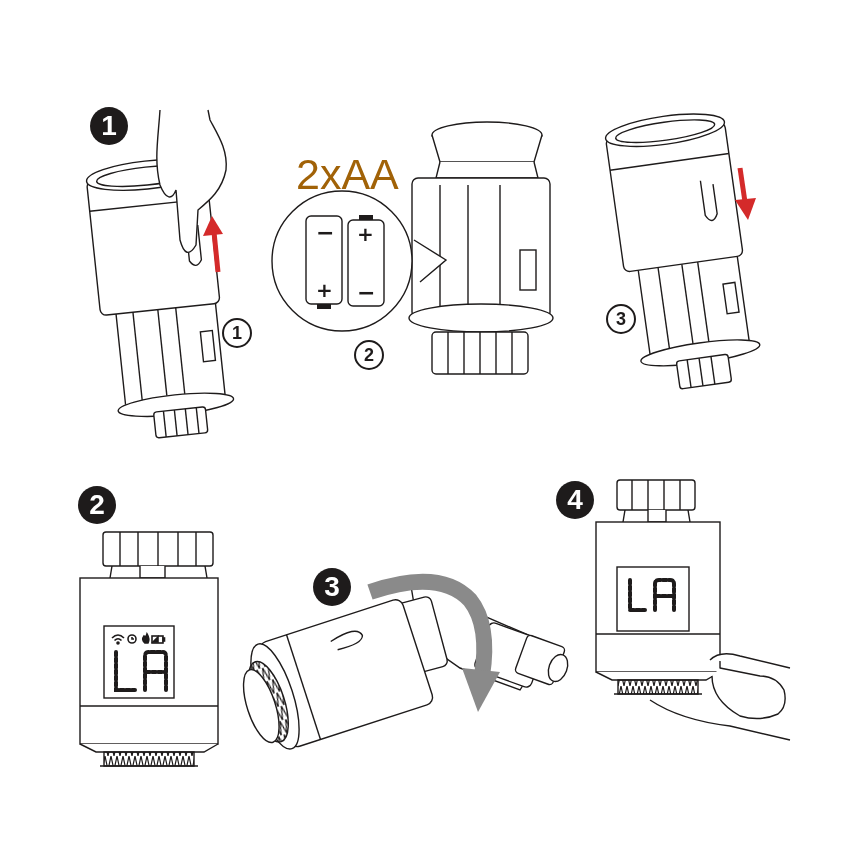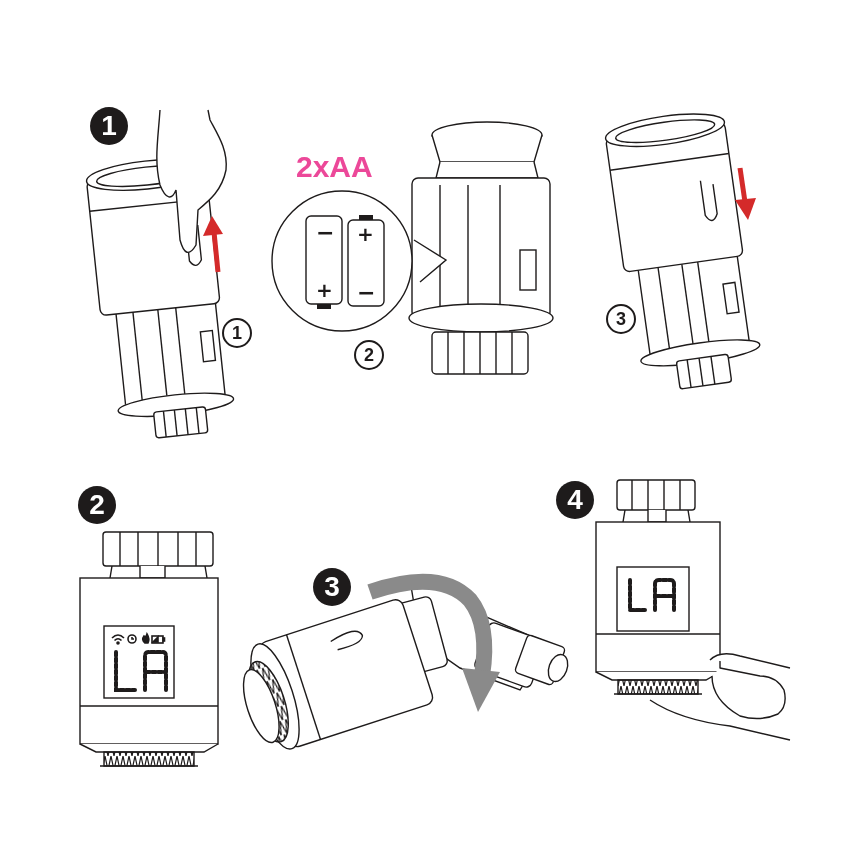--- a/index.html
+++ b/index.html
@@ -1,20 +1,20 @@
 <!DOCTYPE html>
 <html><head>
 <meta charset="utf-8">
 <style>
   html, body { margin:0; padding:0; background:#ffffff; }
   body { width:868px; height:868px; position:relative; overflow:hidden; font-family:"DejaVu Sans", sans-serif; }
   .abs { position:absolute; }
   .step-badge { position:absolute; width:38px; height:38px; border-radius:50%; background:#1e1b1b; color:#fff; font-family:"Liberation Sans", sans-serif; font-weight:bold; font-size:28px; line-height:38px; text-align:center; }
   .sub-badge { position:absolute; width:26px; height:26px; border-radius:50%; border:2px solid #1e1b1b; background:#fff; color:#1e1b1b; font-family:"Liberation Sans", sans-serif; font-weight:bold; font-size:18px; line-height:26px; text-align:center; }
-  .label-2xaa { position:absolute; font-family:"Liberation Sans", sans-serif; font-weight:bold; font-size:30px; color:#ec4899; letter-spacing:0px; }
+  .label-2xaa { position:absolute; font-family:"Liberation Sans", sans-serif; font-weight:normal; font-size:43px; color:#a16207; letter-spacing:0px; }
   svg { position:absolute; left:0; top:0; }
 </style>
 </head>
 <body>
 
 <svg width="868" height="868" viewBox="0 0 868 868">
   <defs>
     <pattern id="ribs" width="6" height="14" patternUnits="userSpaceOnUse">
       <path d="M0 14 L3 0 L6 14" fill="none" stroke="#1e1b1b" stroke-width="1.2"></path>
     </pattern>

